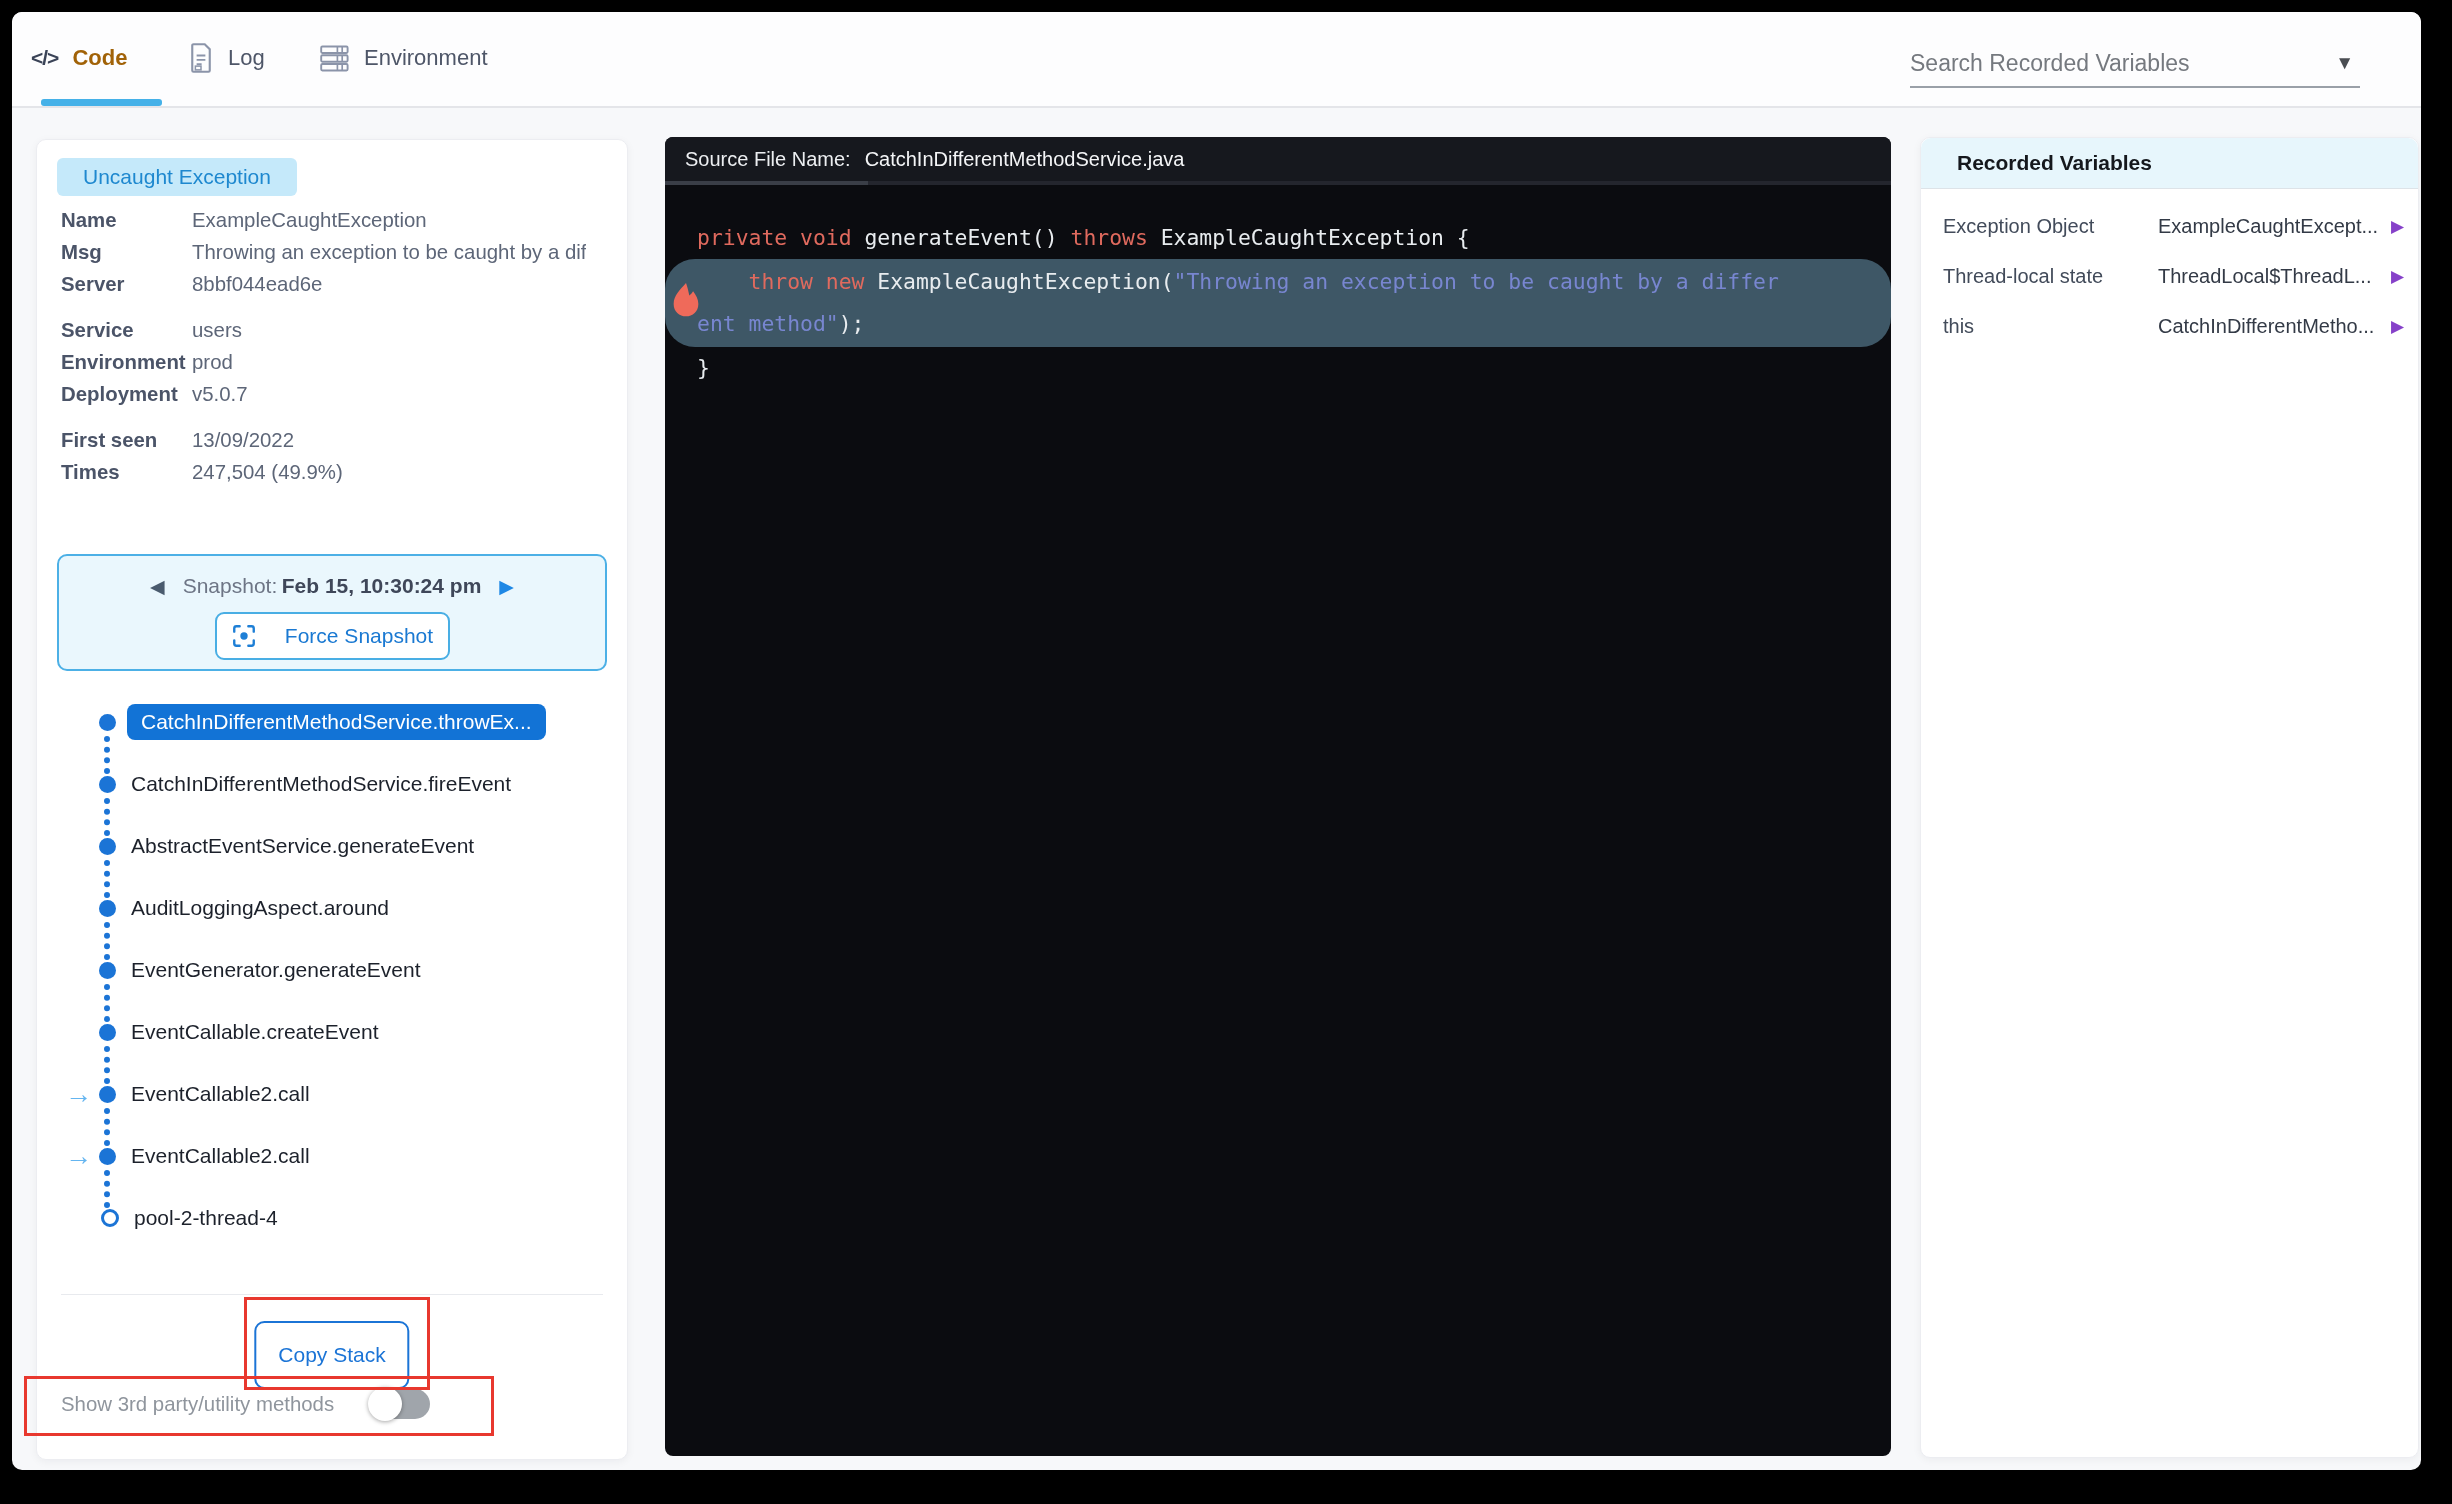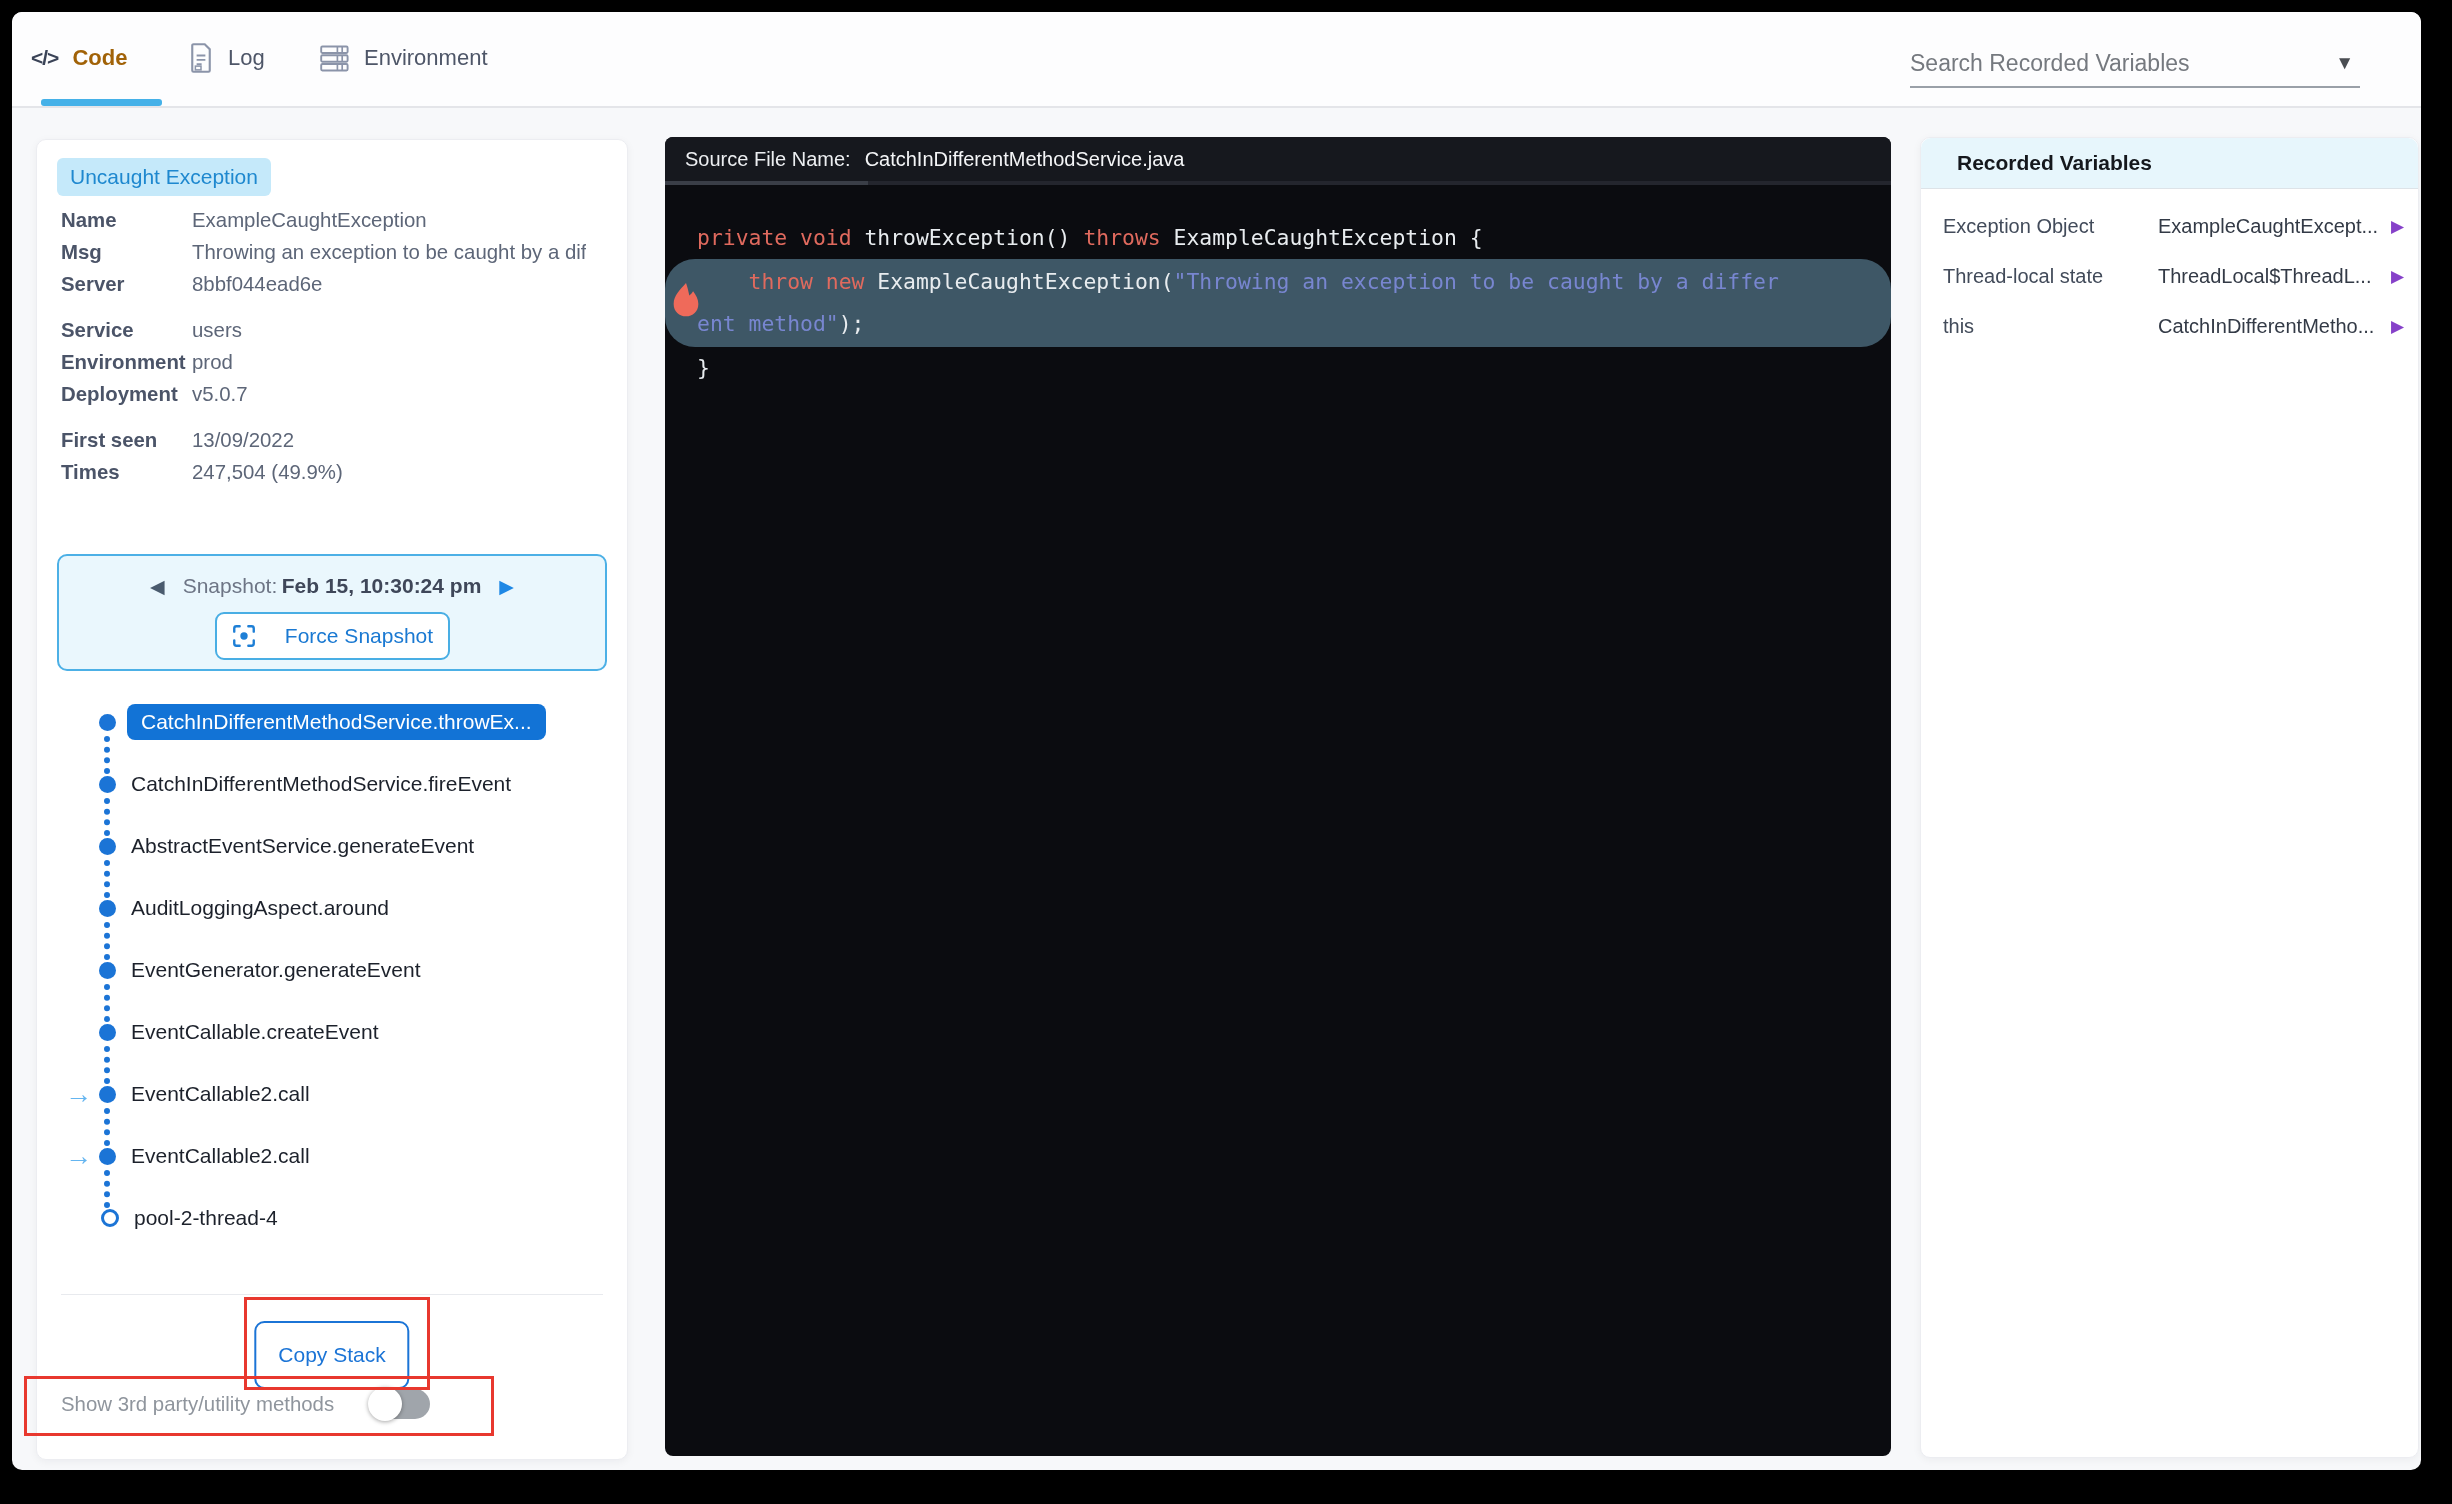--- a/index.html
+++ b/index.html
@@ -33,21 +33,21 @@
   .search-caret{font-size:19px;color:#4a4d52;margin-right:6px;}
   
   .card{
     position:absolute;background:#fff;border:1px solid #ecedf1;border-radius:10px;
     box-shadow:0 2px 8px rgba(20,24,40,.05);
   }
   .left-card{left:24px;top:127px;width:590px;height:1319px;}
   
   .badge{
     position:absolute;left:20px;top:18px;background:#c5e9fa;color:#1e88cf;
-    font-size:21px;padding:7px 13px;border-radius:6px;
+    font-size:21px;padding:7px 26px;border-radius:6px;
   }
   .kv-area{position:absolute;left:24px;top:64px;right:12px;}
   .kv-group{margin-bottom:14px;}
   .kv-row{display:flex;line-height:32px;white-space:nowrap;overflow:hidden;}
   .kv-label{width:131px;flex:none;font-weight:700;color:#4b5468;font-size:20.4px;}
   .kv-value{color:#5d6678;font-size:20.4px;overflow:hidden;}
   
   .snap-box{
     position:absolute;left:20px;top:414px;width:546px;height:113px;
     background:#eaf7fd;border:2px solid #4cb0e6;border-radius:10px;
@@ -285,21 +285,21 @@
   <div class="anno anno1"></div>
   <div class="anno anno2"></div>
 
   <div class="editor">
     <div class="editor-header">
       <span class="src-label">Source File Name:</span>
       <span class="src-file">CatchInDifferentMethodService.java</span>
       <span class="hseg"></span>
     </div>
     <div class="code">
-        <div class="code-line"><span class="tok-kw">private</span><span class="tok-pl"> </span><span class="tok-kw">void</span><span class="tok-pl"> throwException() </span><span class="tok-kw">throws</span><span class="tok-pl"> ExampleCaughtException {</span></div>
+        <div class="code-line"><span class="tok-kw">private</span><span class="tok-pl"> </span><span class="tok-kw">void</span><span class="tok-pl"> generateEvent() </span><span class="tok-kw">throws</span><span class="tok-pl"> ExampleCaughtException {</span></div>
         <div class="code-hl">
           <svg class="flame" width="38" height="44" viewBox="0 0 40 46">
             <path fill="#ef6a5a" d="M20 2C14 9 7 15 7 24c0 8 6 13 13 13s13-5 13-13c0-5-2.5-9.5-5.5-13.5-1.5 2.5-4 4.5-4 4.5C22.5 10.5 21.5 6 20 2z"></path>
           </svg>
           <div class="code-line"><span class="tok-pl">    </span><span class="tok-kw">throw</span><span class="tok-pl"> </span><span class="tok-kw">new</span><span class="tok-pl"> ExampleCaughtException(</span><span class="tok-str">"Throwing an exception to be caught by a differ</span></div>
           <div class="code-line"><span class="tok-str">ent method"</span><span class="tok-pl">);</span></div>
         </div>
         <div class="code-line"><span class="tok-pl">}</span></div>
       </div>
   </div>

